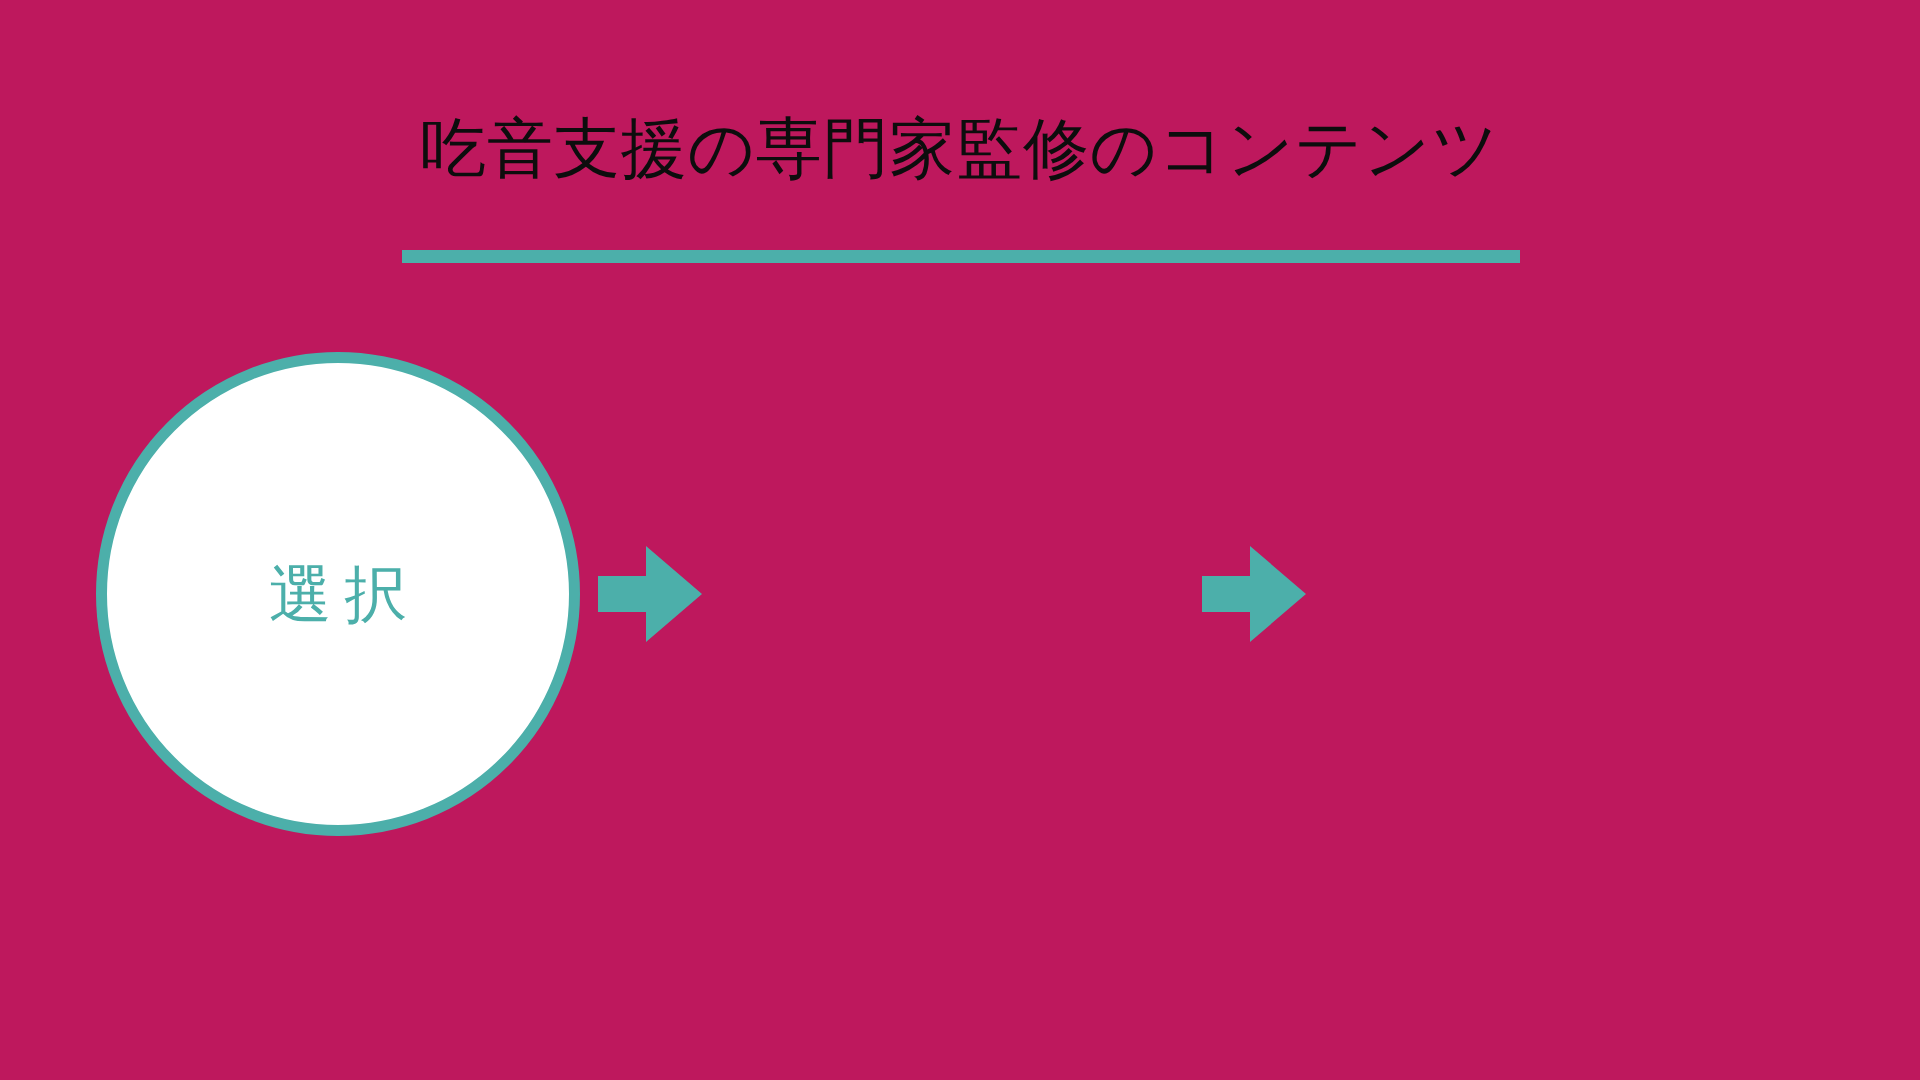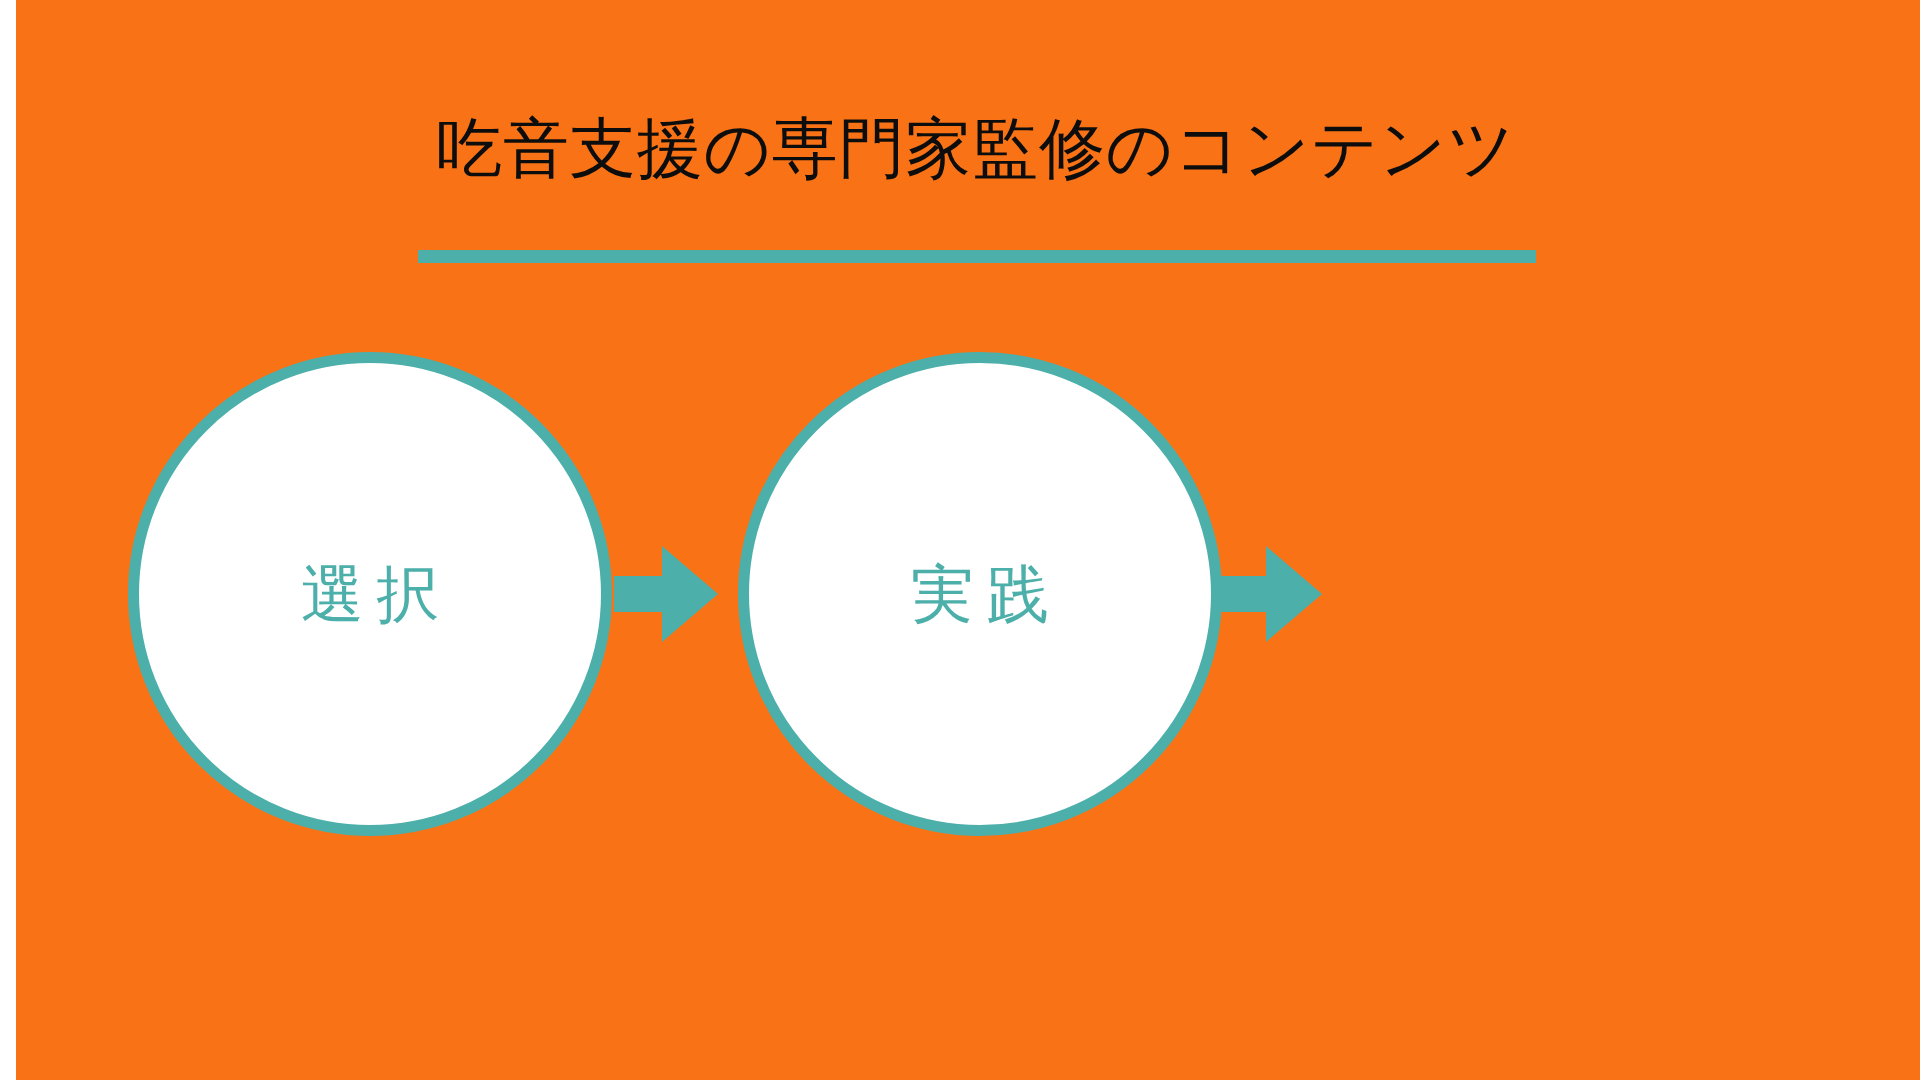--- a/index.html
+++ b/index.html
@@ -12,22 +12,21 @@
     width: 1920px;
     height: 1080px;
     overflow: hidden;
     font-family: "Liberation Sans", "DejaVu Sans", sans-serif;
     position: relative;
   }
 
   .slide {
     position: absolute;
     inset: 0;
-    background: #f97316;
-    margin-left: 16px;
+    background: #be185d;
   }
 
   
   .title-block {
     position: absolute;
     left: 0;
     top: 112px;
     width: 1920px;
     text-align: center;
   }
@@ -68,21 +67,21 @@
     height: 484px;
     border-radius: 50%;
     border: 11px solid #4cafaa;
     box-sizing: border-box;
     background: #ffffff;
     display: flex;
     align-items: center;
     justify-content: center;
   }
 
-  .node-1 { left: 112px; }
+  .node-1 { left: 96px; }
   .node-2 { left: 722px; }
   .node-3 { left: 1325px; }
 
   .node-label {
     font-family: "DejaVu Serif", "Liberation Serif", serif;
     font-size: 63px;
     font-weight: 400;
     color: #4cafaa;
     letter-spacing: 0.20em;
     text-indent: 0.20em;
@@ -118,23 +117,20 @@
     <div class="node node-1">
       <span class="node-label">選択</span>
     </div>
 
     <div class="arrow arrow-1">
       <svg viewBox="0 0 104 104" xmlns="http://www.w3.org/2000/svg" aria-hidden="true">
         <polygon points="0,34 48,34 48,4 104,52 48,100 48,70 0,70" fill="#4cafaa"></polygon>
       </svg>
     </div>
 
-    <div class="node node-2">
-      <span class="node-label">実践</span>
-    </div>
 
     <div class="arrow arrow-2">
       <svg viewBox="0 0 104 104" xmlns="http://www.w3.org/2000/svg" aria-hidden="true">
         <polygon points="0,34 48,34 48,4 104,52 48,100 48,70 0,70" fill="#4cafaa"></polygon>
       </svg>
     </div>
 
 
   </div>
 </div>

